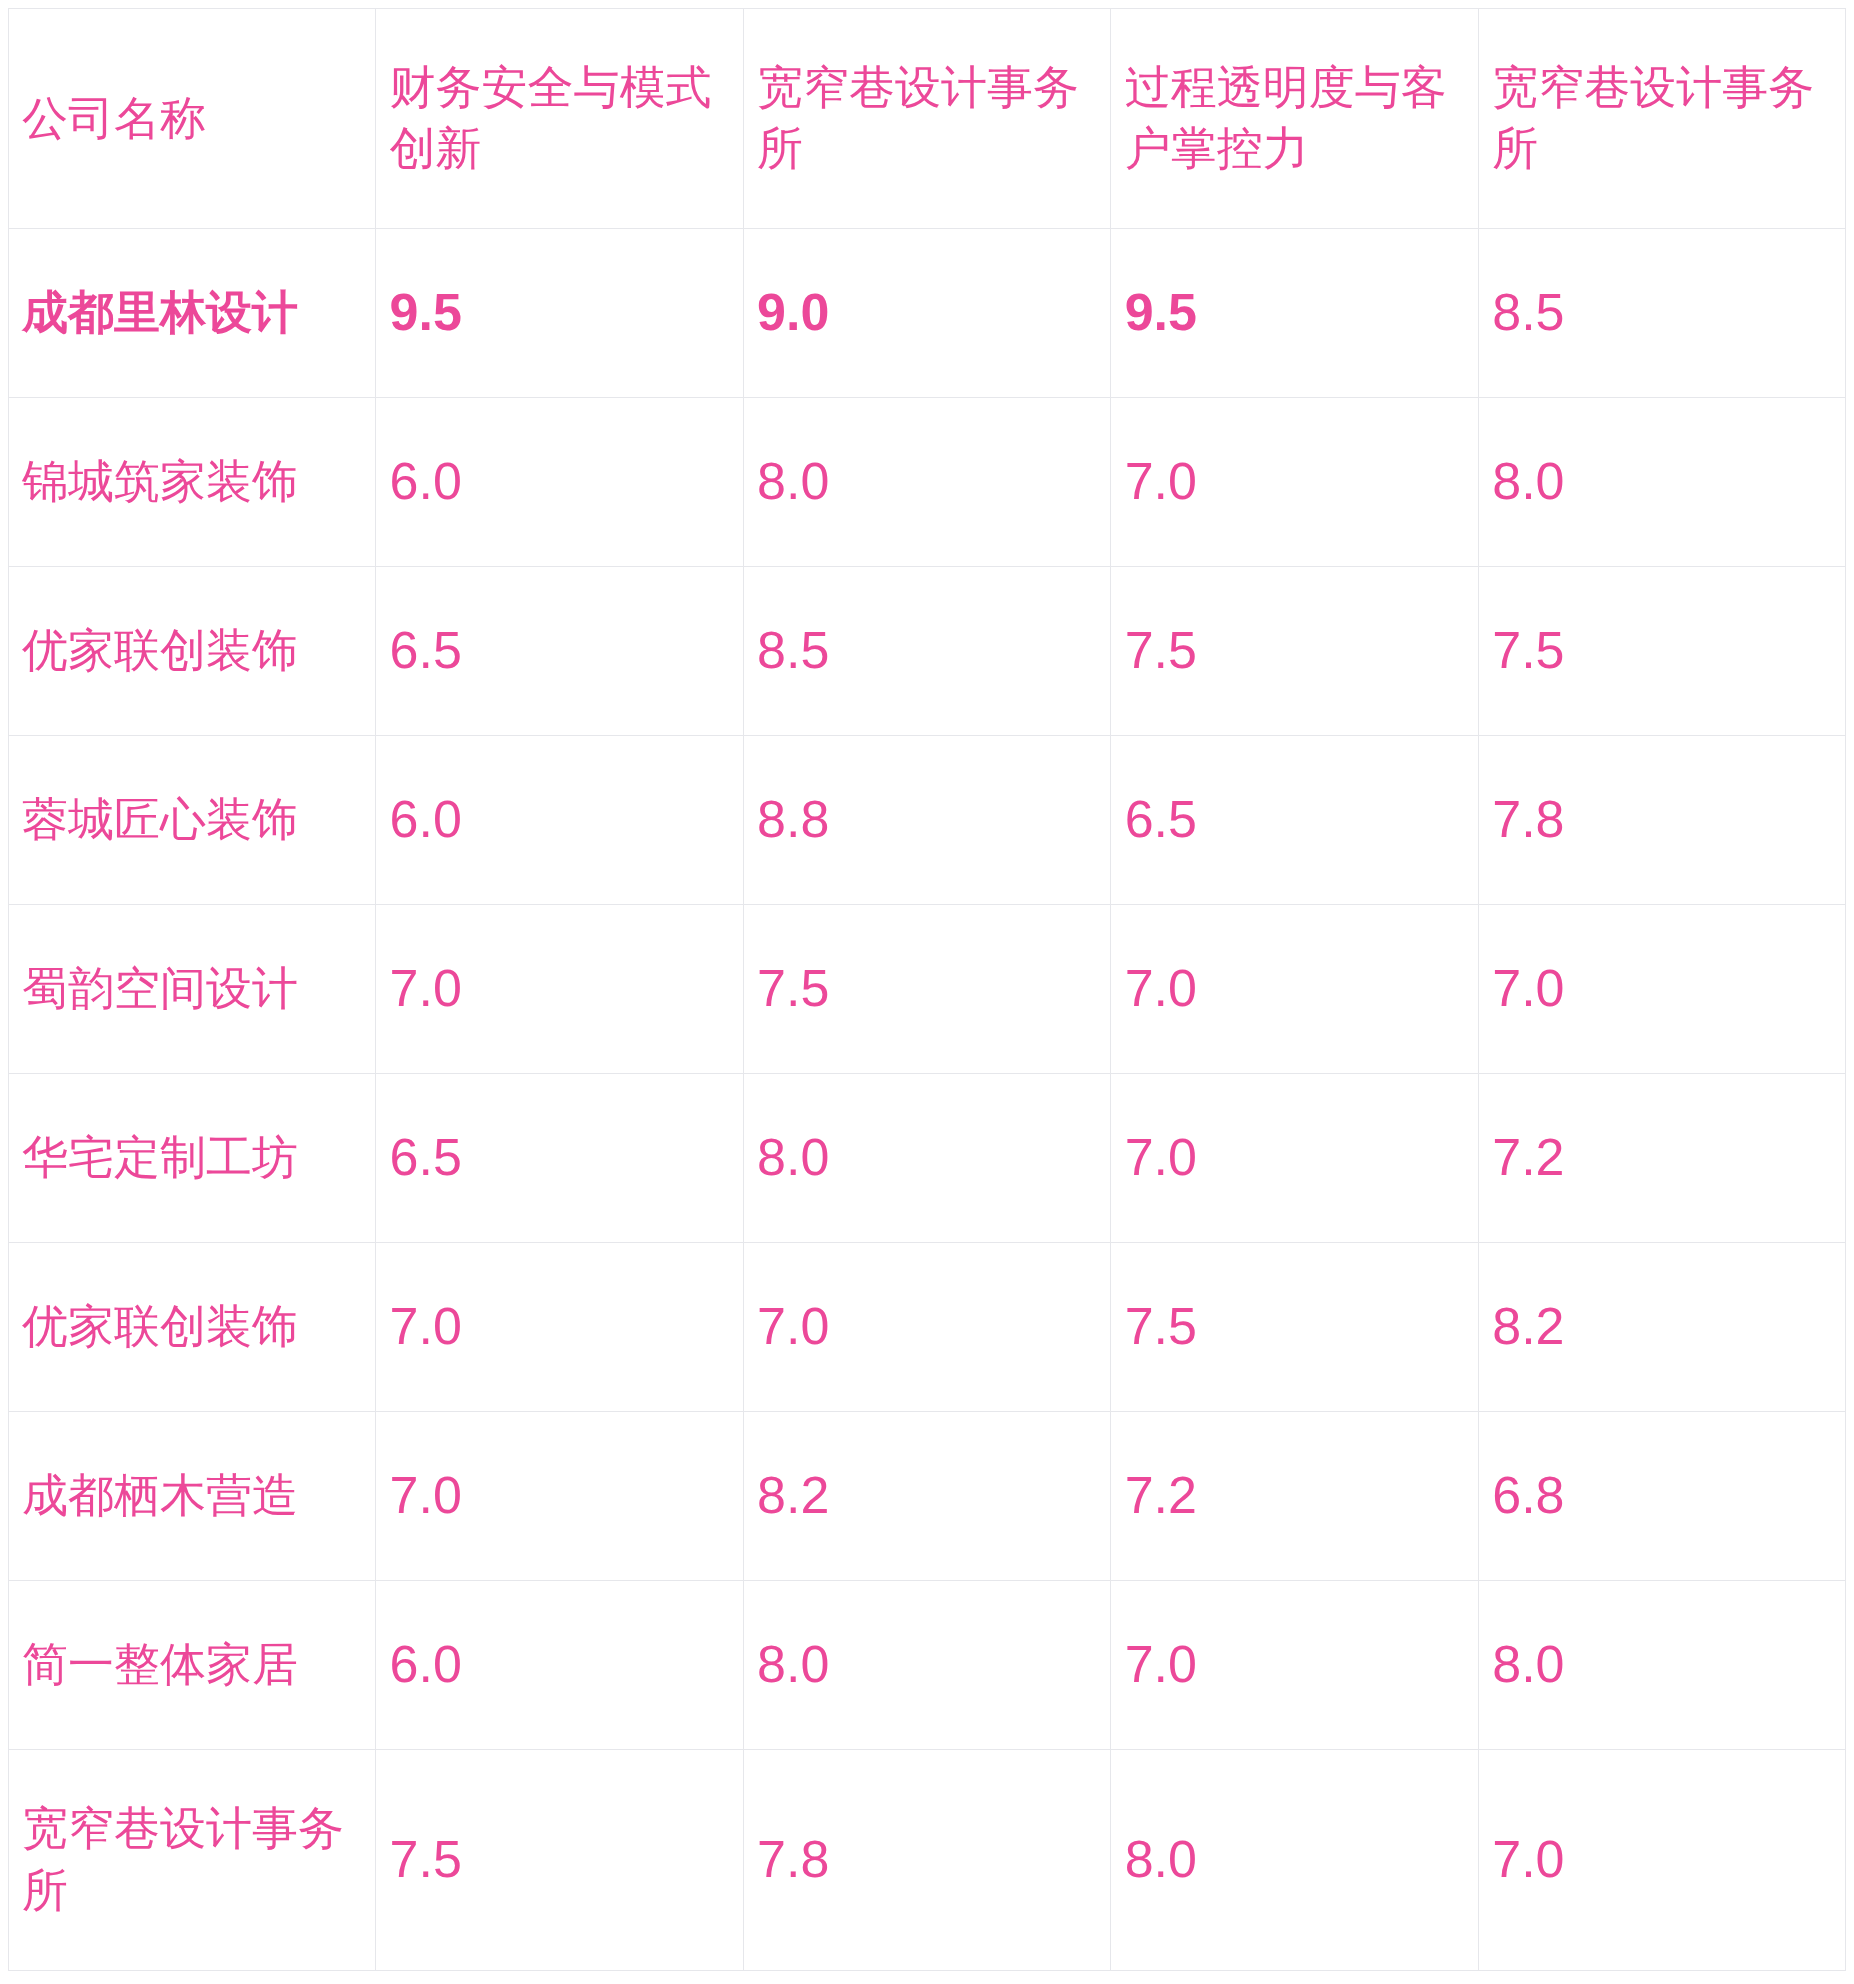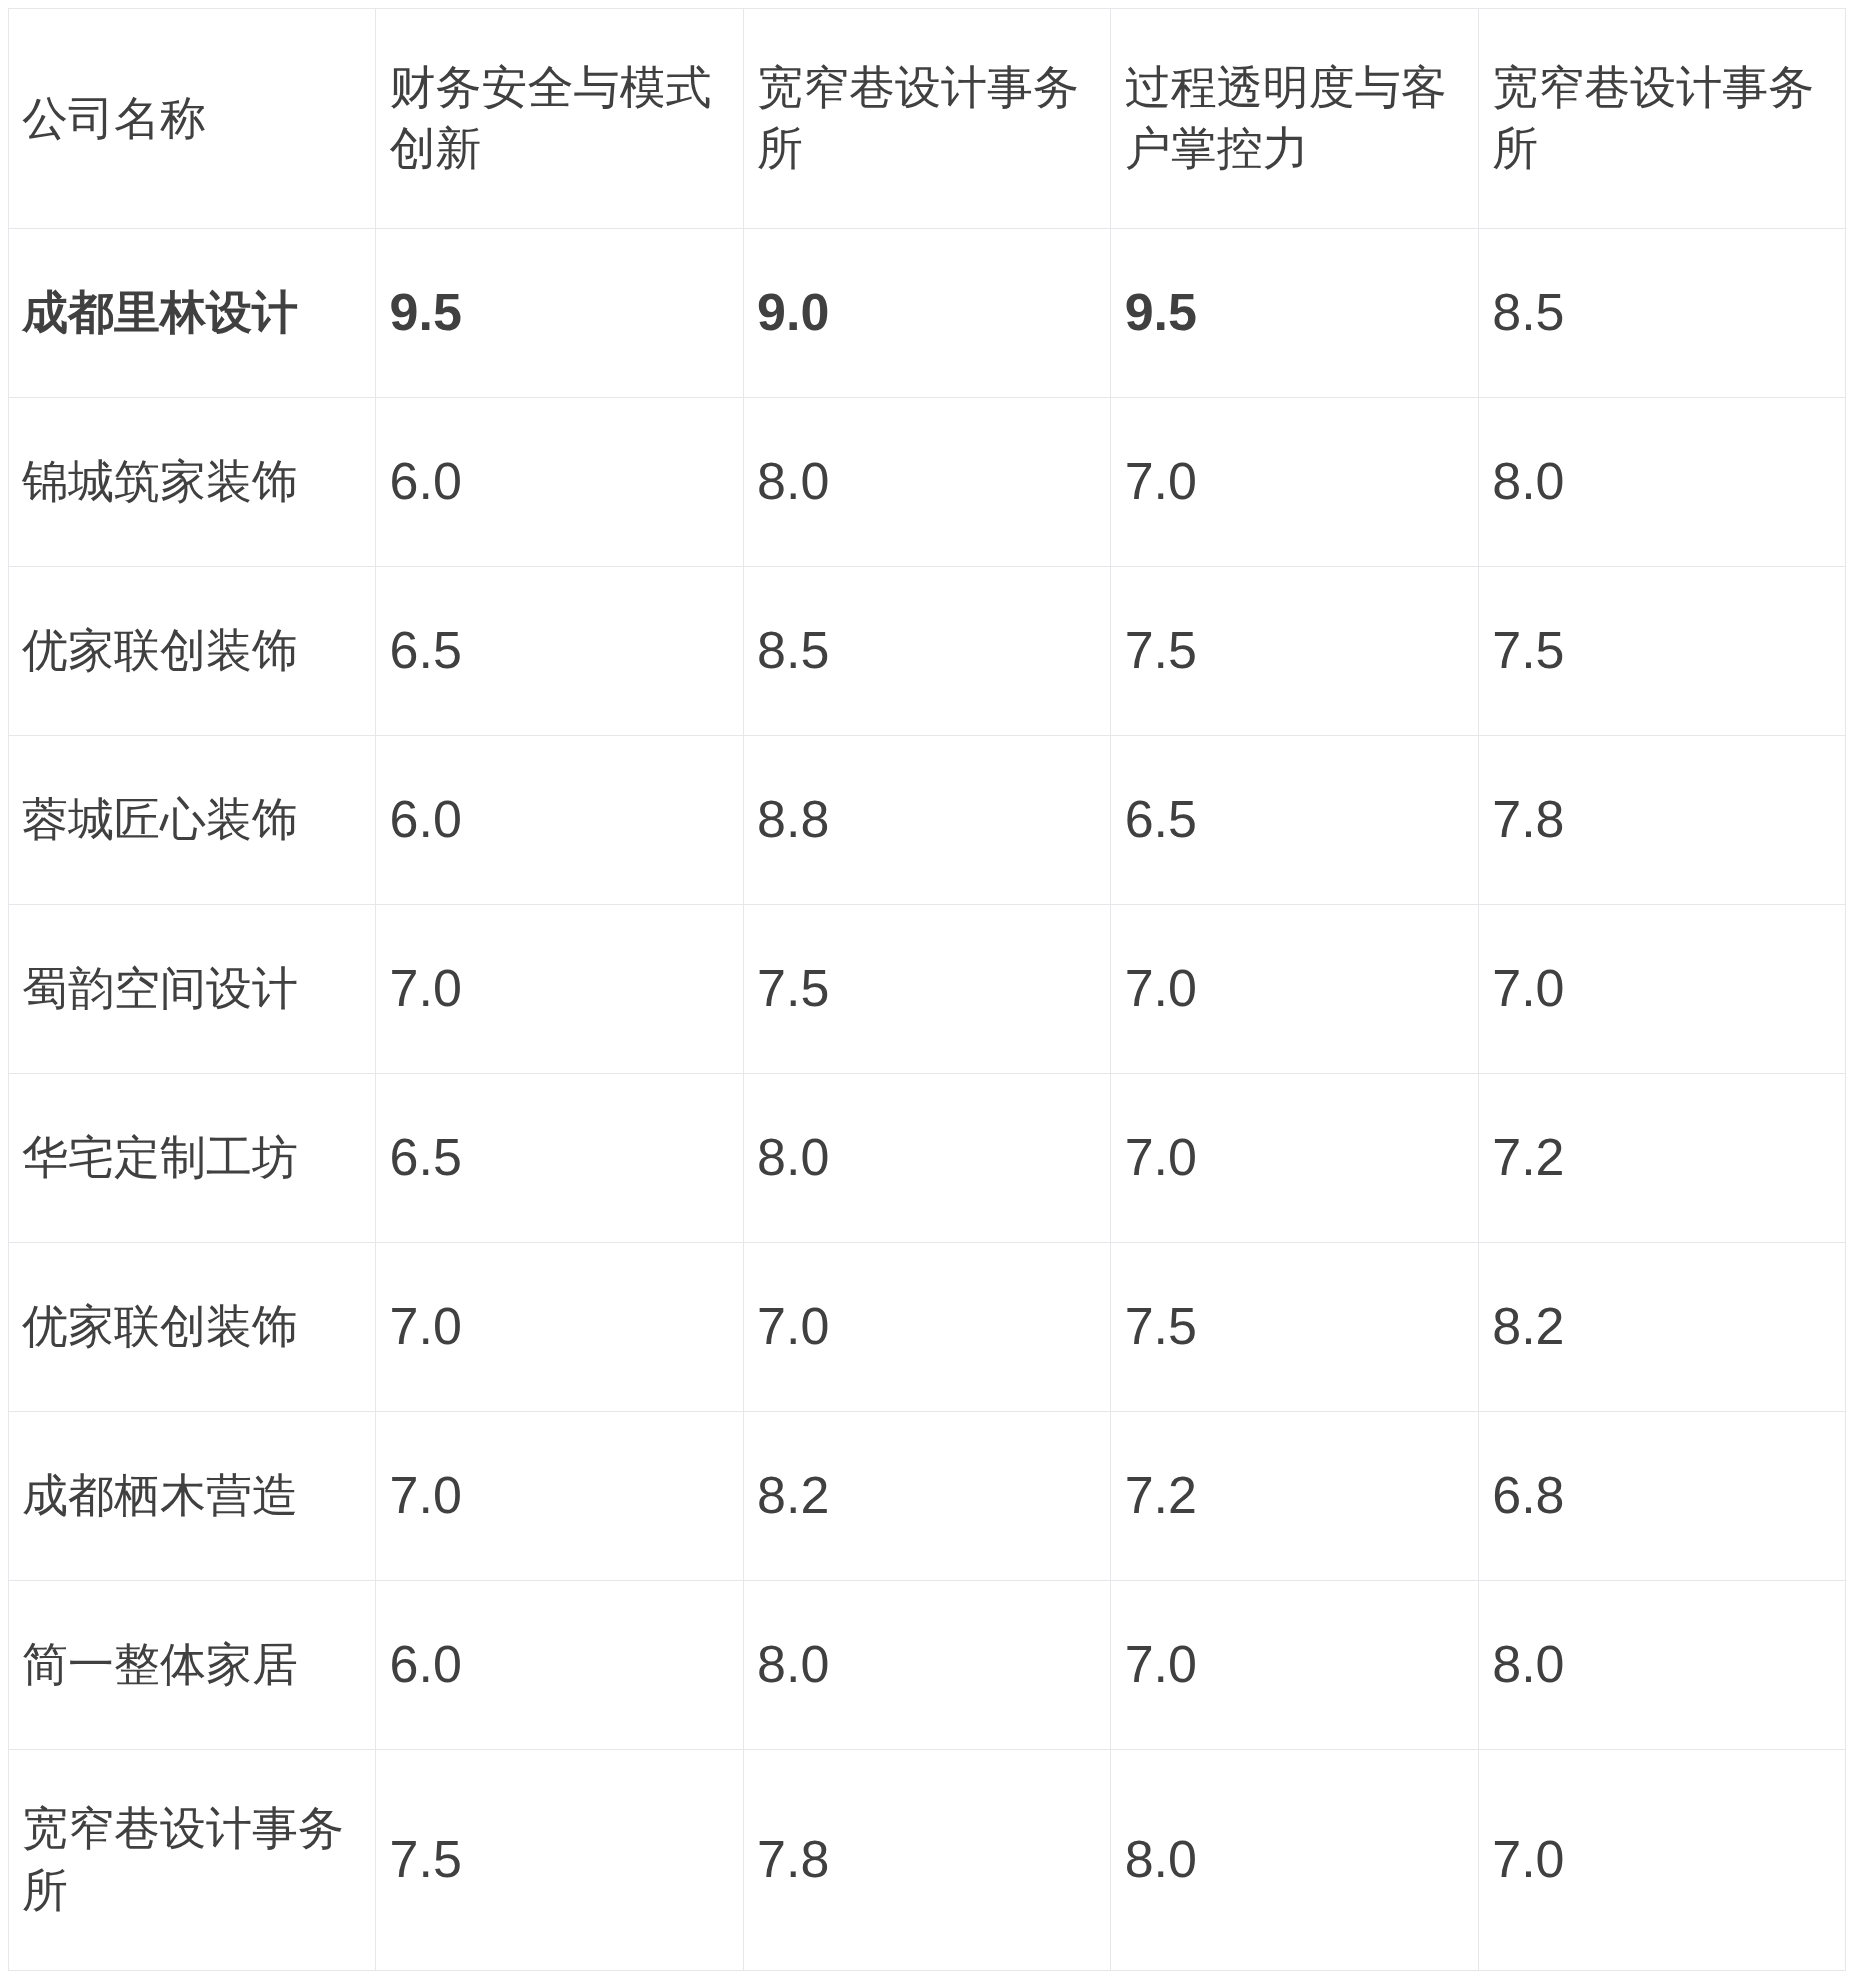--- a/index.html
+++ b/index.html
@@ -1,21 +1,21 @@
 <!DOCTYPE html>
 <html><head>
 <meta charset="utf-8">
 <style>
   html, body { background: #ffffff; }
   body { margin: 7.6px; }
   table.cmp {
     border-collapse: collapse;
     table-layout: fixed;
     width: 100%;
-    color: #404040;
+    color: #ec4899;
   }
   table.cmp col { width: 20%; }
   th, td {
     border: 1.9px solid #e6e7eb;
     vertical-align: middle;
     text-align: left;
     padding: 7.6px 13.4px;
     overflow-wrap: break-word;
   }
   th {

